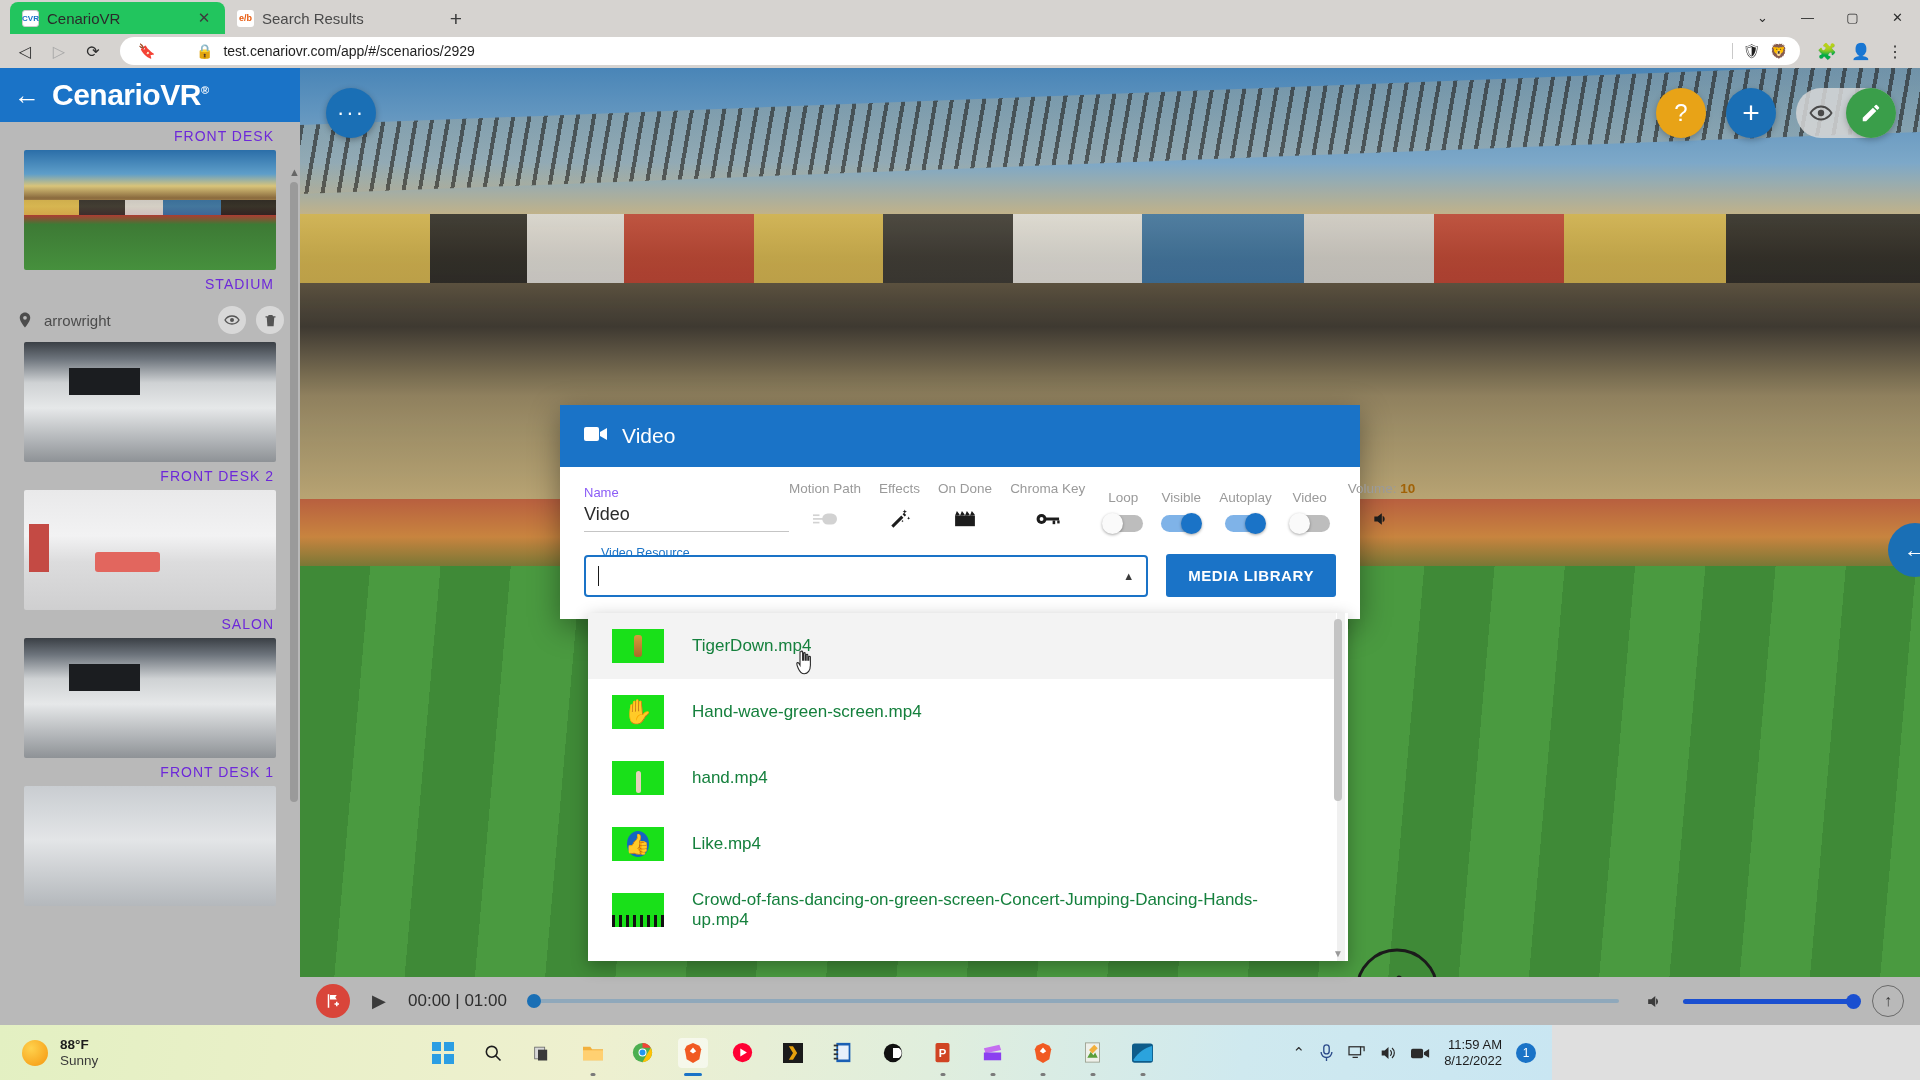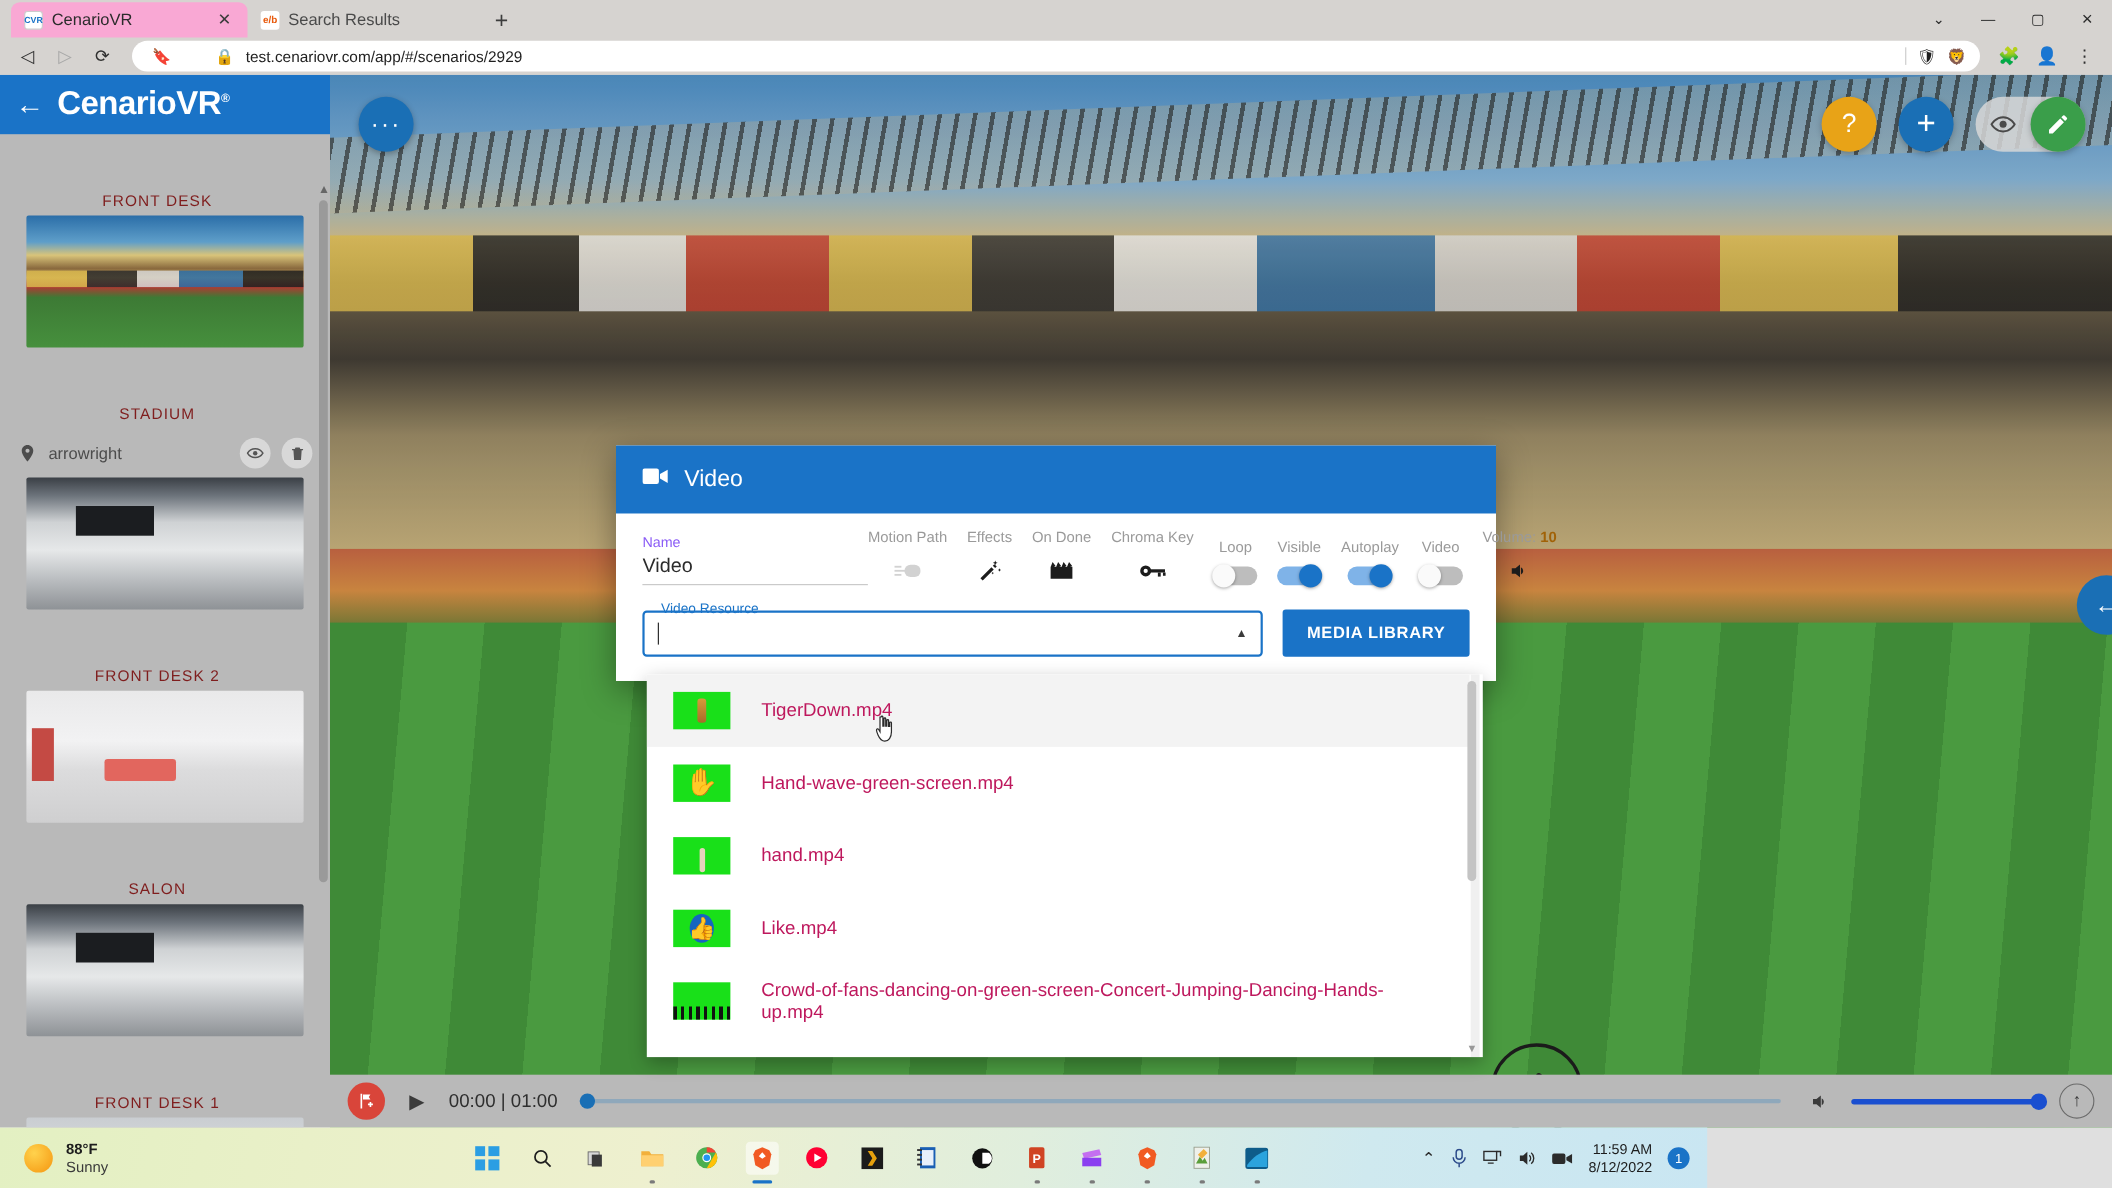--- a/index.html
+++ b/index.html
@@ -11,21 +11,21 @@
   }
 
   
   .browser-chrome { position: absolute; top: 0; left: 0; width: 1920px; height: 68px; background: #d6d3d0; }
   .tabstrip { position: relative; height: 34px; display: flex; align-items: flex-end; padding-left: 10px; }
   .tab {
     height: 32px; display: flex; align-items: center; gap: 8px;
     padding: 0 12px; border-radius: 8px 8px 0 0; font-size: 15px; color: #2b2b2b;
     position: relative; min-width: 150px;
   }
-  .tab.active { background: #f9a8d4; width: 215px; }
+  .tab.active { background: #22c55e; width: 215px; }
   .tab.inactive { color: #4a4a4a; width: 215px; }
   .tab-fav { width: 17px; height: 17px; border-radius: 3px; flex: none;
              display: flex; align-items: center; justify-content: center;
              font-size: 9px; font-weight: bold; }
   .fav-cvr { background: #ffffff; color: #1a73c7; border: 1px solid #ccc; font-size: 8px; }
   .fav-elb { background: #ffffff; color: #e8590c; font-size: 9px; }
   .tab-title { flex: 1; overflow: hidden; white-space: nowrap; text-overflow: ellipsis; }
   .tab-close { width: 18px; height: 18px; display: flex; align-items: center;
                justify-content: center; font-size: 15px; color: #3c3c3c; border-radius: 3px; }
   .newtab { width: 32px; height: 30px; display: flex; align-items: center;
@@ -52,22 +52,22 @@
   
   .sidebar { position: absolute; left: 0; top: 0; width: 300px; height: 957px;
              background: #b9b9b9; z-index: 5; }
   .logo-bar { height: 54px; background: #1a73c7; display: flex; align-items: center;
               gap: 12px; padding: 0 14px; }
   .back-arrow { font-size: 26px; color: #ffffff; line-height: 1; }
   .logo-text { font-size: 30px; font-weight: bold; color: #ffffff; letter-spacing: -0.5px;
                position: relative; }
   .logo-text .reg { font-size: 11px; vertical-align: super; }
   .scene-list { height: 903px; overflow: hidden; position: relative; padding: 0 12px; }
-  .scene-caption { text-align: center; font-size: 14px; letter-spacing: 1px;
-                   color: #7f1d1d; padding: 6px 14px 6px 0; margin-top: 46px; }
+  .scene-caption { text-align: right; font-size: 14px; letter-spacing: 1px;
+                   color: #6d28d9; padding: 6px 14px 6px 0; }
   .thumb { width: 252px; height: 120px; border-radius: 2px; overflow: hidden;
            position: relative; margin: 0 auto; }
   .poi-row { display: flex; align-items: center; gap: 10px; padding: 8px 4px; }
   .poi-pin { width: 18px; height: 18px; color: #4c4c4c; }
   .poi-label { flex: 1; font-size: 15px; color: #4c4c4c; }
   .poi-btn { width: 28px; height: 28px; border-radius: 50%; background: rgba(255,255,255,.45);
              display: flex; align-items: center; justify-content: center; color: #555; }
   .sb-scroll { position: absolute; right: 2px; top: 60px; width: 8px; height: 620px;
                background: #9a9a9a; border-radius: 4px; }
   .sb-scroll-up { position: absolute; right: 0px; top: 44px; color: #666; font-size: 11px; }
@@ -195,21 +195,21 @@
 
   
   .dropdown { position: absolute; left: 588px; top: 545px; width: 760px; height: 348px;
               background: #fff; box-shadow: 0 5px 16px rgba(0,0,0,.30); z-index: 60;
               overflow: hidden; }
   .dd-list { position: absolute; inset: 0 12px 0 0; }
   .dd-item { height: 66px; display: flex; align-items: center; gap: 28px; padding: 0 24px; }
   .dd-item.hover { background: #f3f3f3; }
   .dd-thumb { width: 52px; height: 34px; background: #19e019; position: relative;
               flex: none; overflow: hidden; }
-  .dd-name { font-size: 17px; color: #be185d; }
+  .dd-name { font-size: 17px; color: #15803d; }
   .dd-scroll { position: absolute; right: 3px; top: 6px; width: 8px; height: 182px;
                background: #c4c4c4; border-radius: 4px; }
   .dd-rail { position: absolute; right: 3px; top: 0; bottom: 0; width: 8px; background: #f0f0f0; }
   .dd-arrow-up { position:absolute; right:2px; top:-10px; color:#999; font-size:10px; }
   .dd-arrow-dn { position:absolute; right:2px; bottom:2px; color:#999; font-size:10px; }
 
   
   .gs-tiger::after { content:''; position:absolute; left:42%; top:18%; width:16%; height:64%;
         background: linear-gradient(#d79a3a,#a86c28); border-radius:3px; }
   .gs-hand-dark::after { content:'✋'; position:absolute; left:50%; top:50%;

